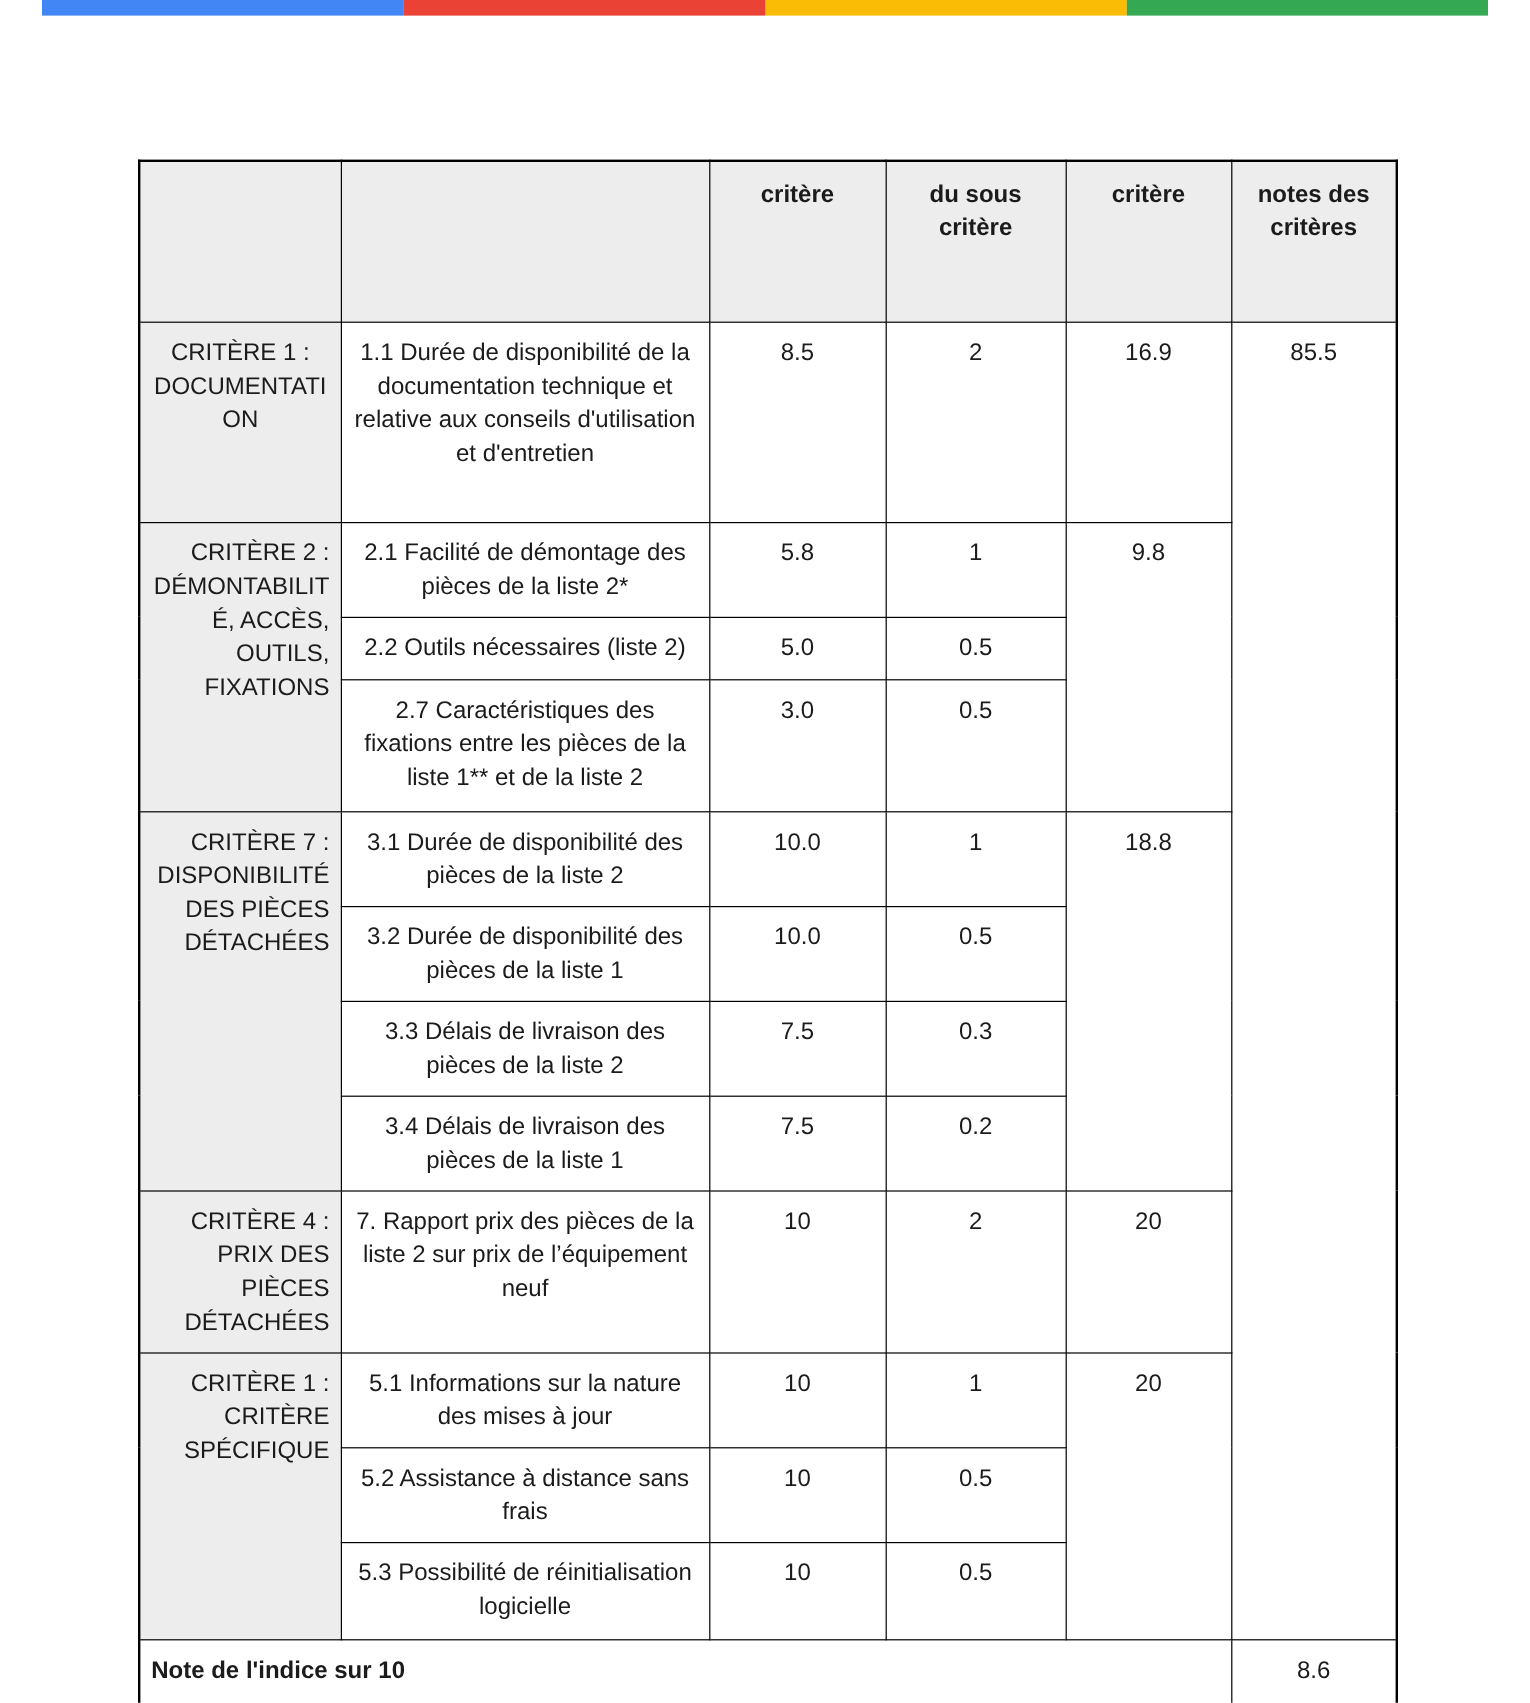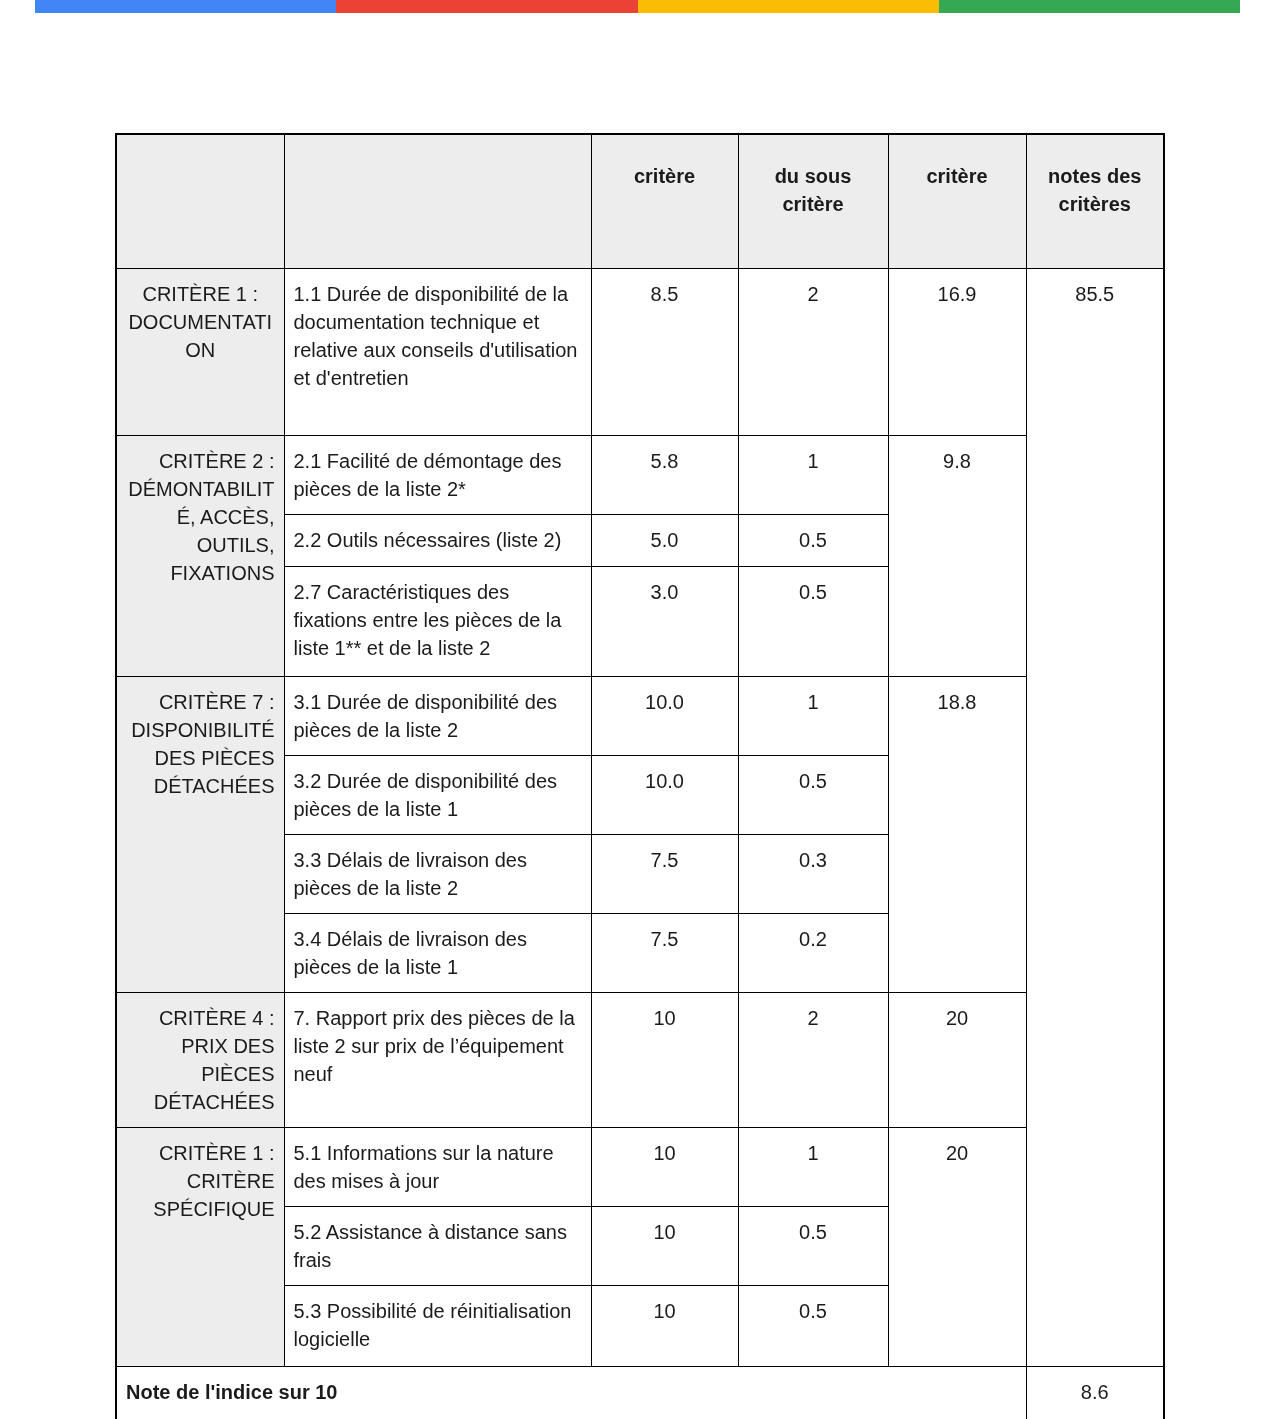--- a/index.html
+++ b/index.html
@@ -35,32 +35,32 @@
     border: 1px solid #000;
     vertical-align: top;
     padding: 11px 9px;
     font-size: 20px;
     line-height: 1.4;
   }
   .doc-table th {
     background: #ededed;
     font-weight: bold;
     text-align: center;
-    padding-top: 27px;
+    padding-top: 13px;
     margin-left: 12px;
   }
   .gcell {
     background: #ededed;
     text-align: right;
     font-size: 19px;
     overflow-wrap: break-word;
     word-break: break-word;
   }
   .gcell.center { text-align: center; }
-  .label-cell { text-align: left; overflow-wrap: break-word; margin-top: 12px; }
+  .label-cell { text-align: center; overflow-wrap: break-word; margin-top: 12px; }
   .num { text-align: center; }
   .bold { font-weight: normal; margin-left: 24px; }
   .footer-label { font-weight: bold; text-align: left; }
 </style>
 </head>
 <body>
 
 <div class="stripe">
   <div style="background-color: rgb(66, 133, 244);"></div>
   <div style="background-color: rgb(234, 67, 53);"></div>

